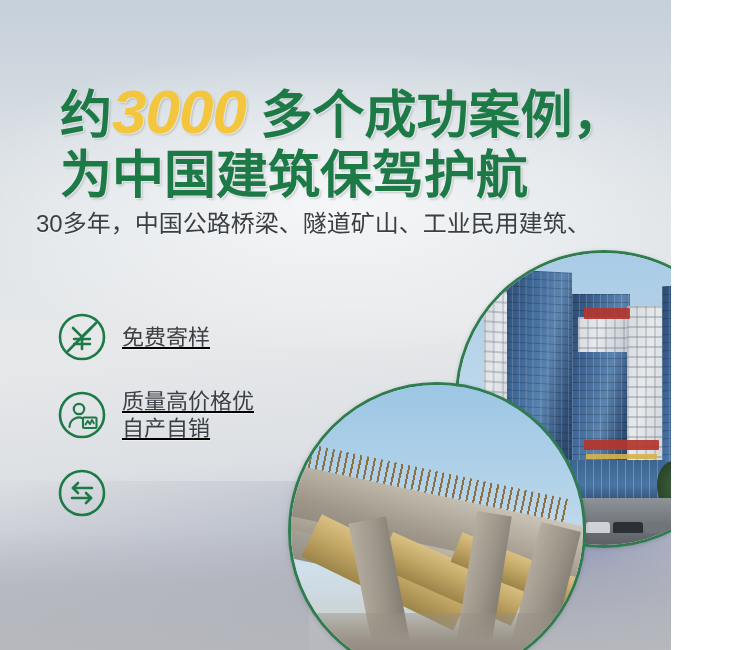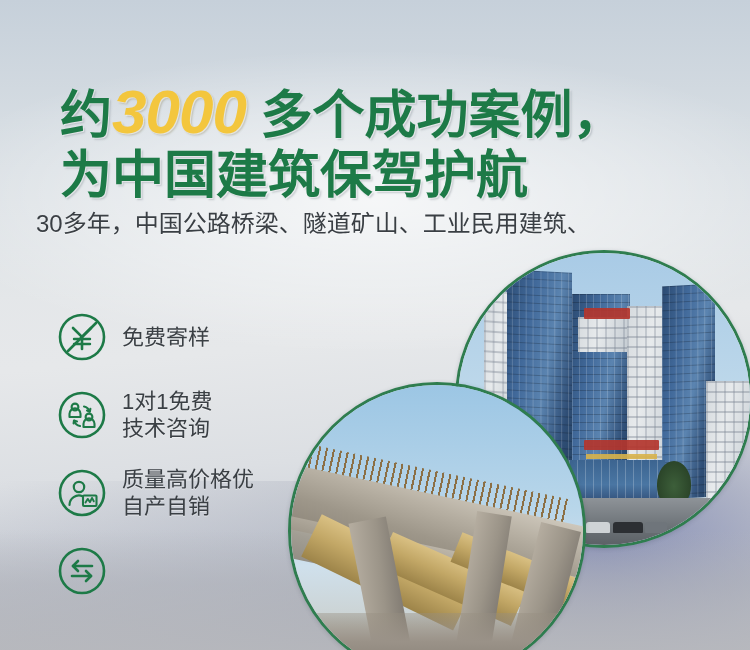--- a/index.html
+++ b/index.html
@@ -2,21 +2,21 @@
 <html lang="zh-CN"><head>
 <meta charset="utf-8">
 <style>
   html,body{margin:0;padding:0;}
   body{
     font-family:"Liberation Sans","DejaVu Sans",sans-serif;
     background:#ffffff;
   }
   #banner{
     position:relative;
-    width:750px;
+    width:671px;
     height:650px;
     overflow:hidden;
     background:#dfe3e8;
   }
   
   .bg-base{
     position:absolute; inset:0;
     background:linear-gradient(175deg,#ccd4dd 0%,#d8dee4 14%,#e3e6e9 34%,#e6e8ea 52%,#dcdfe3 68%,#c9cdd6 84%,#b9bec9 100%);
   }
   .bg-sky{
@@ -137,20 +137,21 @@
   #features{
     position:absolute;
     left:56px; top:298px;
     z-index:7;
     width:260px;
   }
   .feature{
     display:flex;
     align-items:center;
     height:78px;
+    text-decoration:underline;
   }
   .f-icon{
     width:52px;height:52px;flex:0 0 52px;
     margin-right:14px;
     display:block;
   }
   .f-text{
     font-size:22px;
     color:#3a3f44;
     line-height:27px;
@@ -243,37 +244,20 @@
         <path d="M17 17 L26 26 L35 17" fill="none" stroke="#1d7a47" stroke-width="2.6" stroke-linecap="round"></path>
         <path d="M26 26 L26 38" fill="none" stroke="#1d7a47" stroke-width="2.6" stroke-linecap="round"></path>
         <path d="M18 28 L34 28 M18 33 L34 33" fill="none" stroke="#1d7a47" stroke-width="2.4" stroke-linecap="round"></path>
         <path d="M12 40 L40 12" fill="none" stroke="#1d7a47" stroke-width="2.6" stroke-linecap="round"></path>
       </svg>
       <div class="f-text">
         <span>免费寄样</span>
       </div>
     </div>
 
-    <div class="feature">
-      <svg class="f-icon" viewBox="0 0 52 52">
-        <circle cx="26" cy="26" r="22" fill="none" stroke="#1d7a47" stroke-width="2.6"></circle>
-        <circle cx="19" cy="18" r="3.4" fill="none" stroke="#1d7a47" stroke-width="2.1"></circle>
-        <path d="M13.5 28 v-3.2 a5.5 5.5 0 0 1 11 0 V28 z" fill="none" stroke="#1d7a47" stroke-width="2.1" stroke-linejoin="round"></path>
-        <circle cx="33" cy="28" r="3.4" fill="none" stroke="#1d7a47" stroke-width="2.1"></circle>
-        <path d="M27.5 38 v-3.2 a5.5 5.5 0 0 1 11 0 V38 z" fill="none" stroke="#1d7a47" stroke-width="2.1" stroke-linejoin="round"></path>
-        <path d="M28 17.5 a7 7 0 0 1 5.5 5" fill="none" stroke="#1d7a47" stroke-width="2.1" stroke-linecap="round"></path>
-        <path d="M31 21.5 l2.8 1.2 l.6 -3" fill="none" stroke="#1d7a47" stroke-width="2.1" stroke-linecap="round" stroke-linejoin="round"></path>
-        <path d="M24 37 a7 7 0 0 1 -5.8 -5.2" fill="none" stroke="#1d7a47" stroke-width="2.1" stroke-linecap="round"></path>
-        <path d="M21 32.5 l-3 -1 l-.4 3" fill="none" stroke="#1d7a47" stroke-width="2.1" stroke-linecap="round" stroke-linejoin="round"></path>
-      </svg>
-      <div class="f-text">
-        <span>1对1免费</span>
-        <span>技术咨询</span>
-      </div>
-    </div>
 
     <div class="feature">
       <svg class="f-icon" viewBox="0 0 52 52">
         <circle cx="26" cy="26" r="22" fill="none" stroke="#1d7a47" stroke-width="2.6"></circle>
         <circle cx="23" cy="20" r="5.2" fill="none" stroke="#1d7a47" stroke-width="2.2"></circle>
         <path d="M13.5 38 a9.5 9.5 0 0 1 13 -8.8" fill="none" stroke="#1d7a47" stroke-width="2.2" stroke-linecap="round"></path>
         <rect x="27" y="28.5" width="13.5" height="10.5" rx="1" fill="none" stroke="#1d7a47" stroke-width="2.1"></rect>
         <path d="M29.5 35.5 l2.2 -3.6 l2.3 3.2 l2 -4.2 l1.8 3.4" fill="none" stroke="#1d7a47" stroke-width="1.9" stroke-linecap="round" stroke-linejoin="round"></path>
       </svg>
       <div class="f-text">

